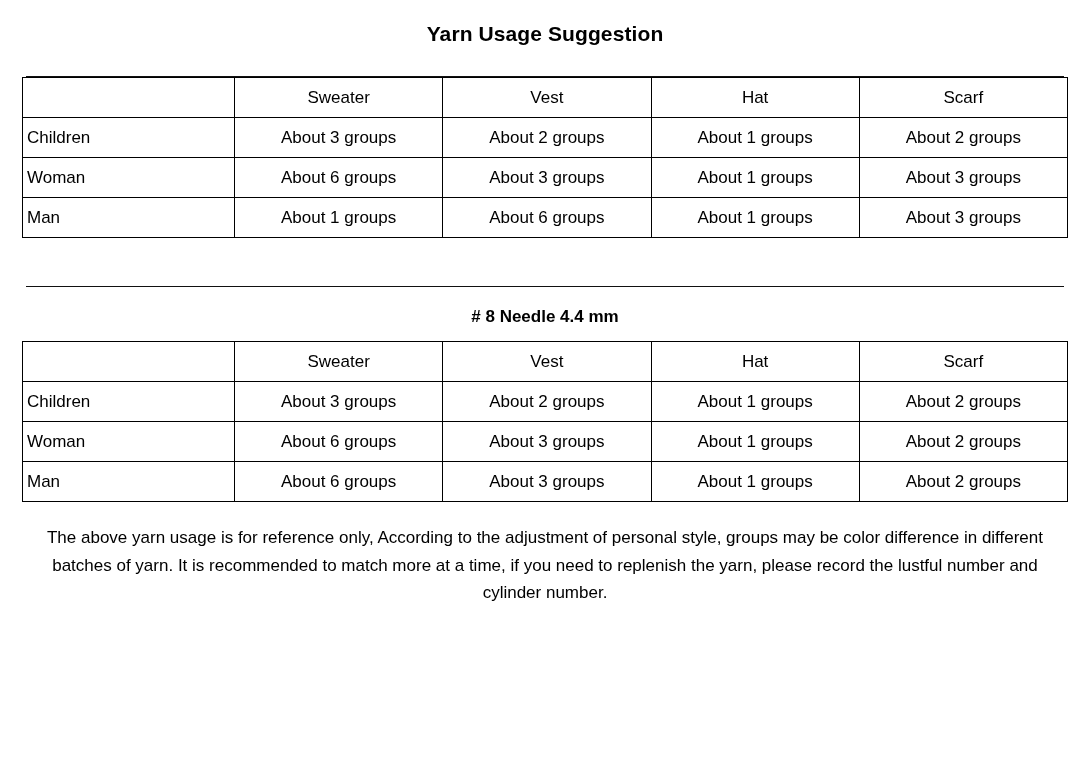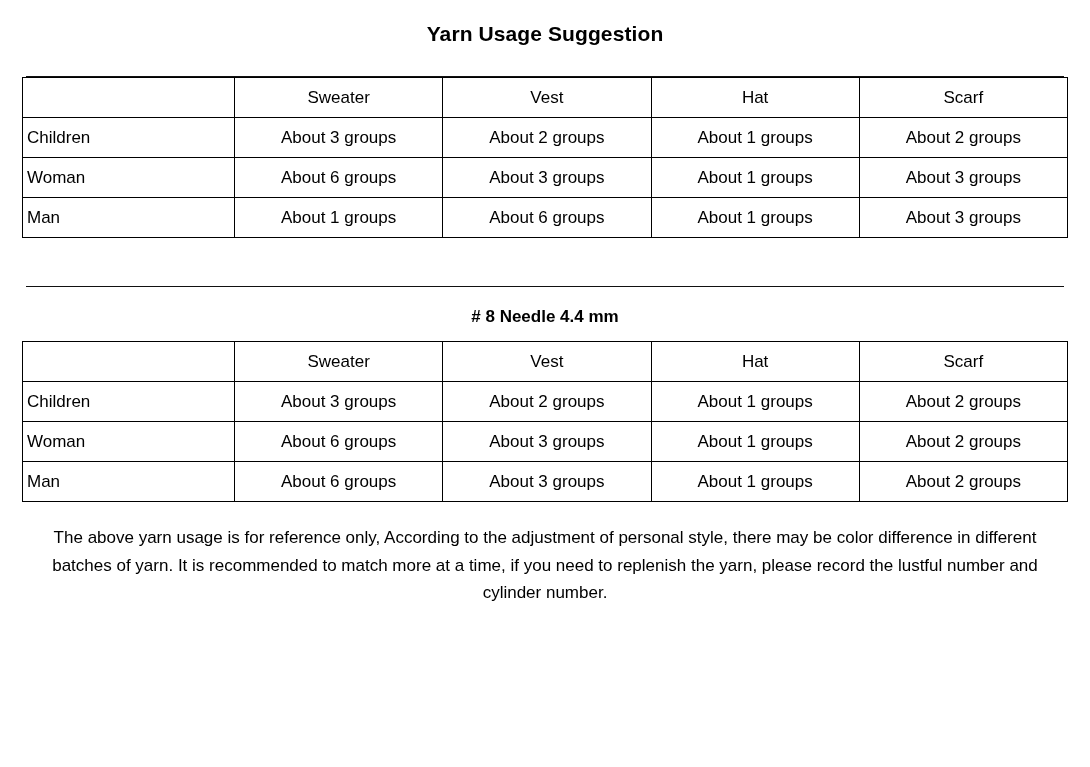--- a/index.html
+++ b/index.html
@@ -162,15 +162,15 @@
       <tr>
         <td class="rowhead">Man</td>
         <td>About 6 groups</td>
         <td>About 3 groups</td>
         <td>About 1 groups</td>
         <td>About 2 groups</td>
       </tr>
     </tbody>
   </table>
 
-  <p class="note">The above yarn usage is for reference only, According to the adjustment of personal style, there may be color difference in different batches of yarn. It is recommended to match more at a time, if you need to replenish the yarn, please record the lustful number and cylinder number.</p>
+  <p class="note">The above yarn usage is for reference only, According to the adjustment of personal style, groups may be color difference in different batches of yarn. It is recommended to match more at a time, if you need to replenish the yarn, please record the lustful number and cylinder number.</p>
 
 </div>
 
 </body></html>

